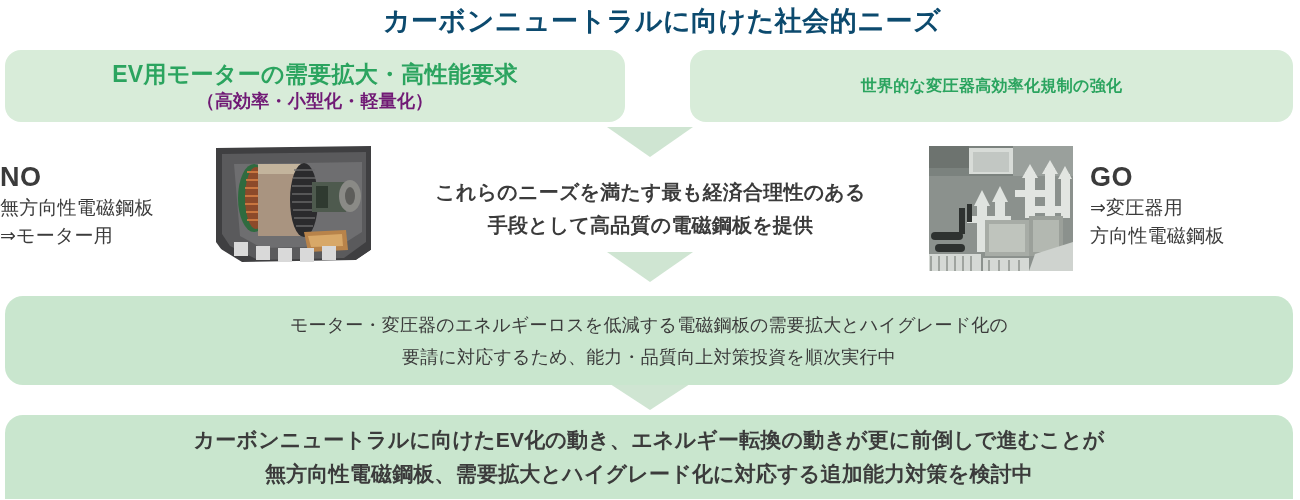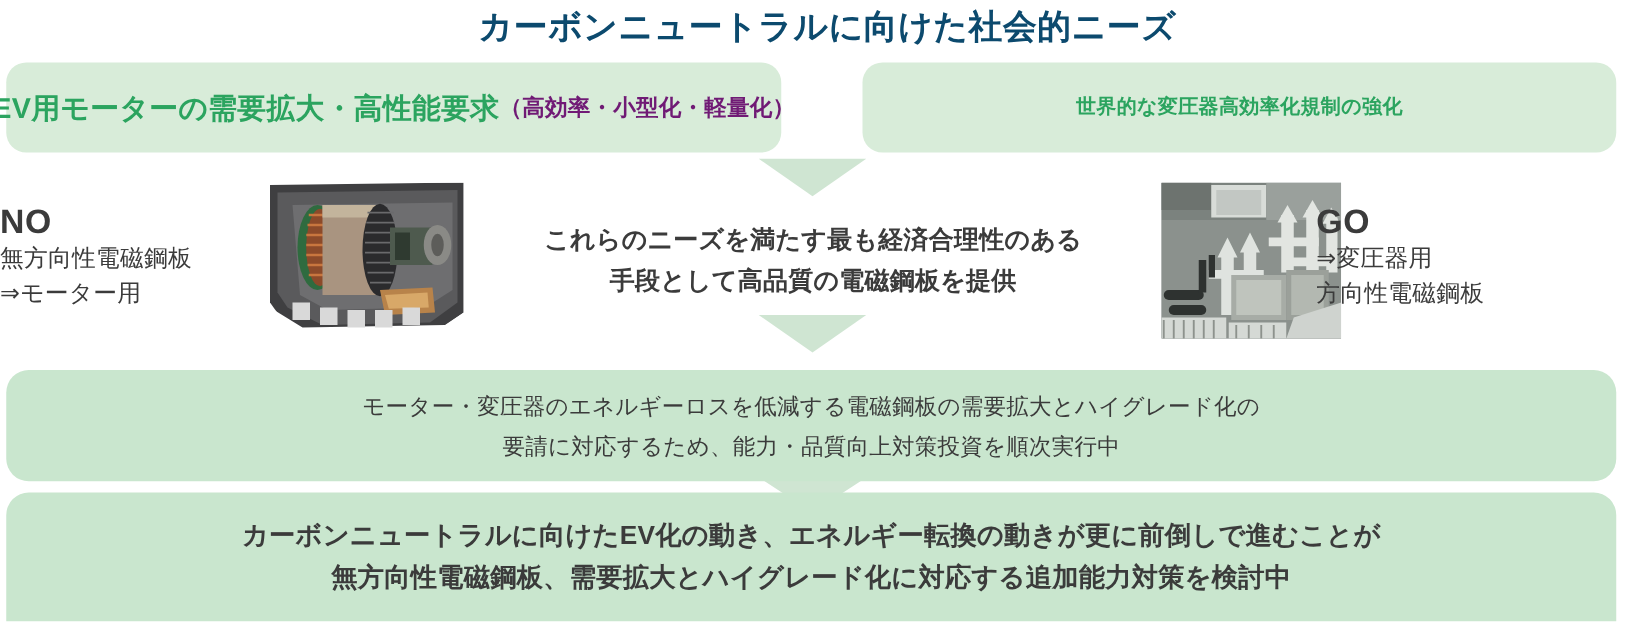--- a/index.html
+++ b/index.html
@@ -39,21 +39,21 @@
   }
 
   
   .need-box {
     position: absolute;
     top: 50px;
     height: 72px;
     background: #d8ecd9;
     border-radius: 16px;
     display: flex;
-    flex-direction: row;
+    flex-direction: column;
     align-items: center;
     justify-content: center;
     box-sizing: border-box;
   }
   .need-box.left  { left: 5px;   width: 620px; }
   .need-box.right { left: 690px; width: 603px; }
 
   .need-main {
     font-size: 23px;
     font-weight: bold;
@@ -87,21 +87,21 @@
 
   
   .side-label {
     position: absolute;
     top: 160px;
     width: 210px;
     text-align: left;
     color: #3b3b3b;
   }
   .side-label.left  { left: 0px; }
-  .side-label.right { left: 1053px; }
+  .side-label.right { left: 1090px; }
 
   .side-code {
     font-size: 27px;
     font-weight: bold;
     line-height: 34px;
     letter-spacing: 0.5px;
     color: #3b3b3b;
   }
   .side-line {
     font-size: 19px;
@@ -150,21 +150,21 @@
     left: 5px;
     width: 1288px;
     background: #c9e6ce;
     border-radius: 18px;
     display: flex;
     align-items: center;
     justify-content: center;
     box-sizing: border-box;
   }
   .band.b1 { top: 296px; height: 89px; }
-  .band.b2 { top: 394px; height: 103px; border-bottom-left-radius: 0; border-bottom-right-radius: 0; }
+  .band.b2 { top: 415px; height: 84px; border-bottom-left-radius: 0; border-bottom-right-radius: 0; }
 
   .band-text {
     text-align: center;
     color: #3b3b3b;
     letter-spacing: 0.2px;
   }
   .band.b1 .band-text { font-size: 18px; line-height: 32px; }
   .band.b2 .band-text { font-size: 21px; font-weight: bold; line-height: 34px; }
   .band-line { display: block; white-space: nowrap; }
 </style>

